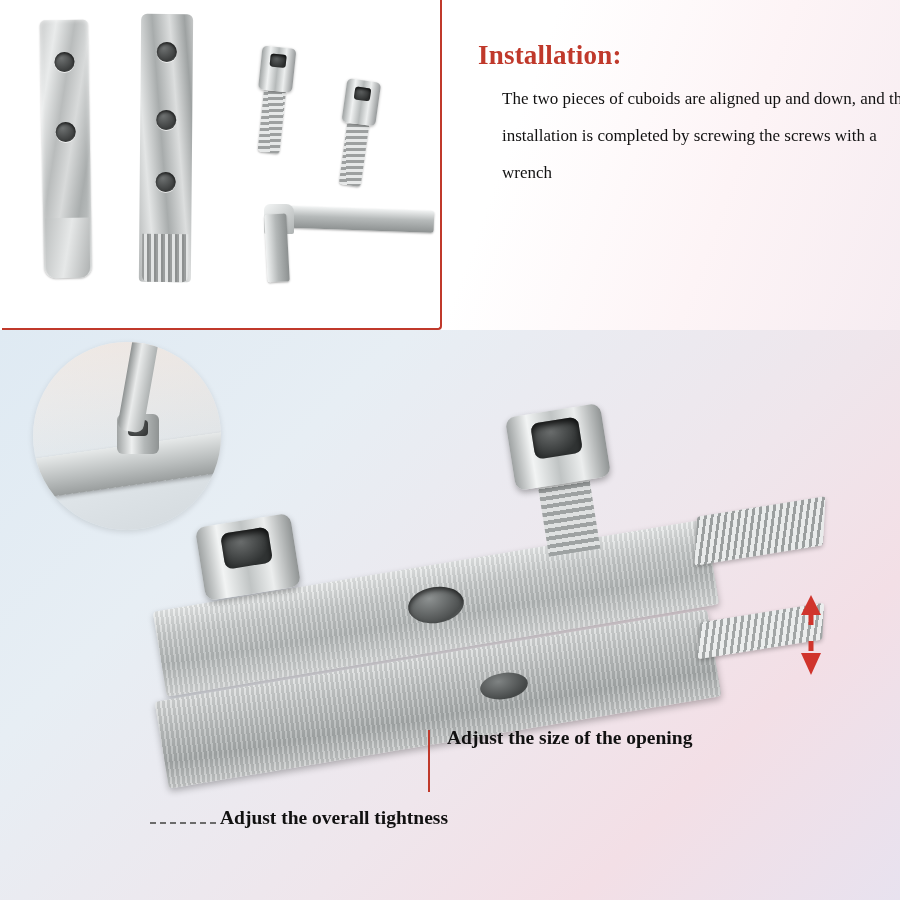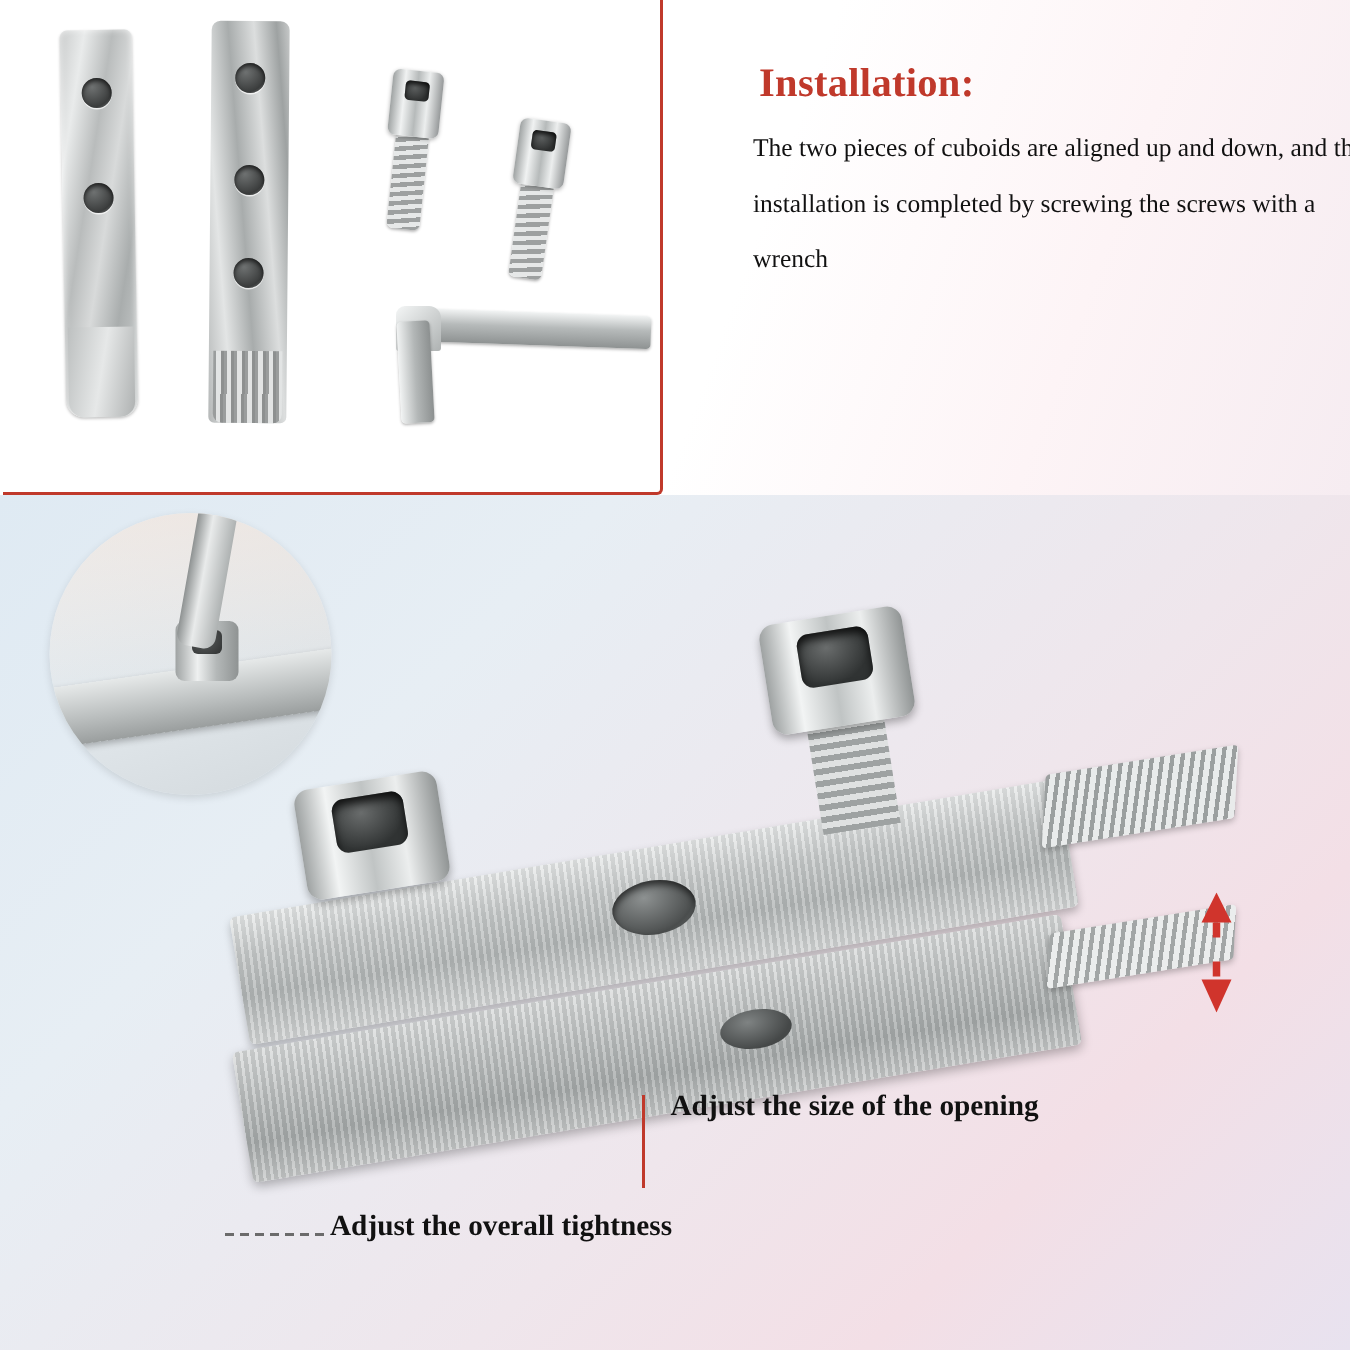--- a/index.html
+++ b/index.html
@@ -160,21 +160,20 @@
   }
 
   
   .install-title {
     position: absolute;
     left: 478px; top: 40px;
     font-size: 27px;
     font-weight: bold;
     color: #c0392b;
     letter-spacing: .2px;
-    margin-left: 28px;
   }
   .install-body {
     position: absolute;
     left: 478px; top: 80px;
     width: 412px;
     font-size: 17px;
     line-height: 37px;
     color: #111111;
     margin-left: 24px;
   }

